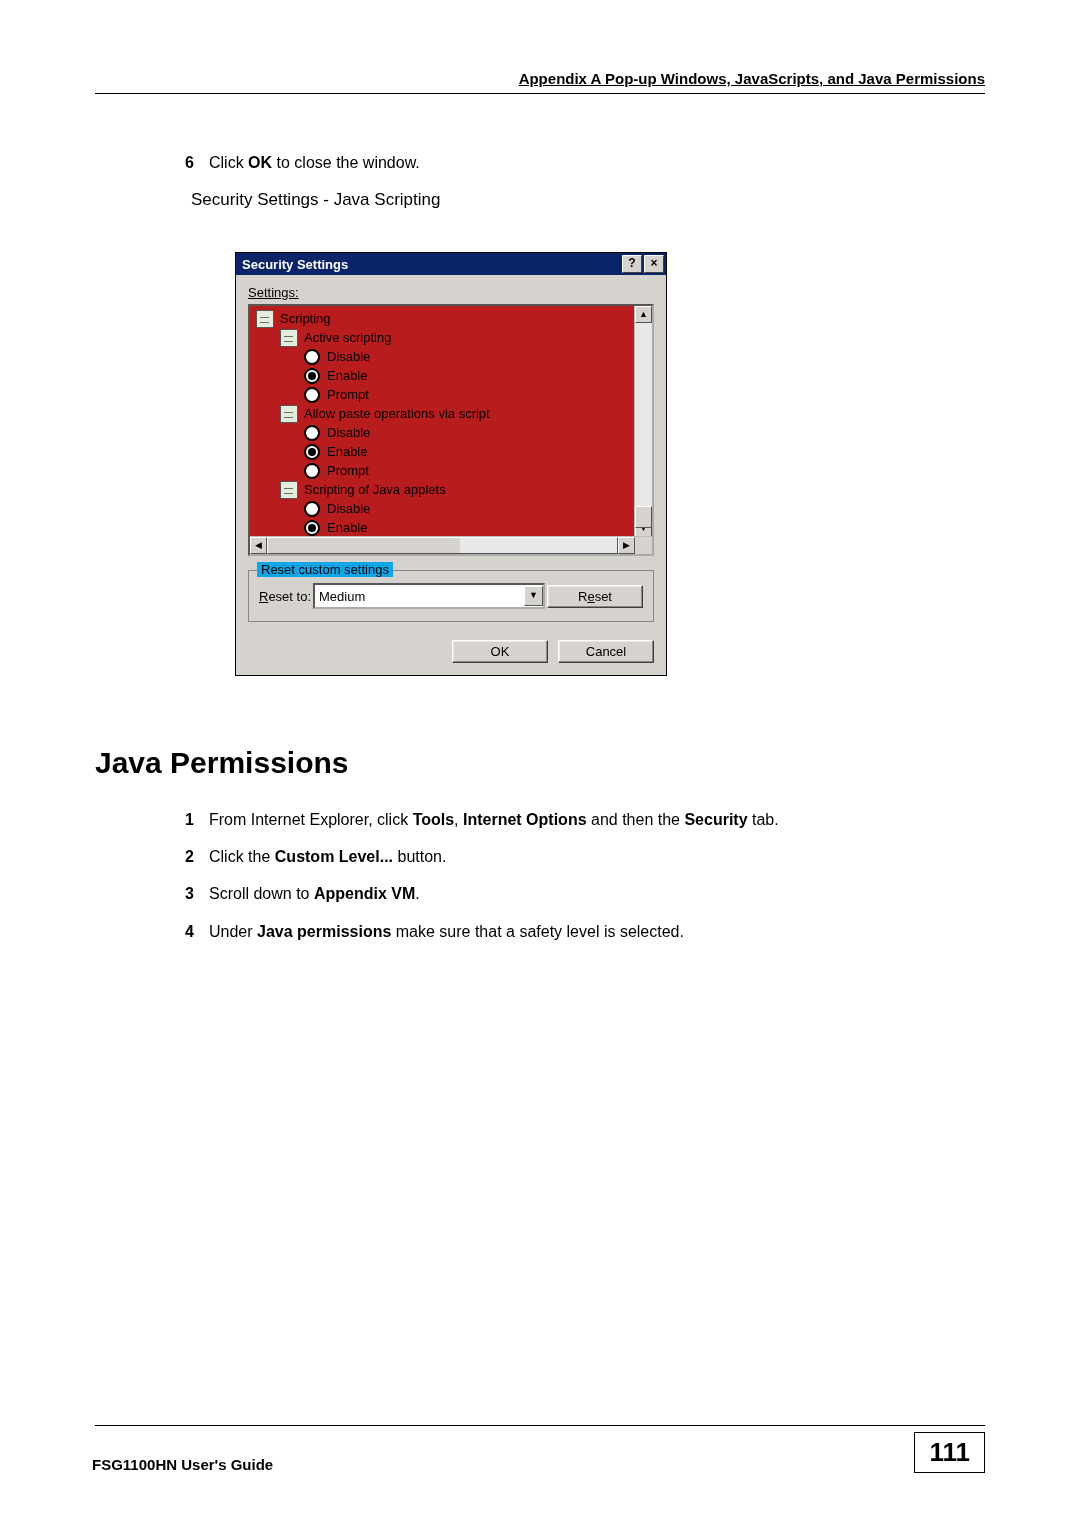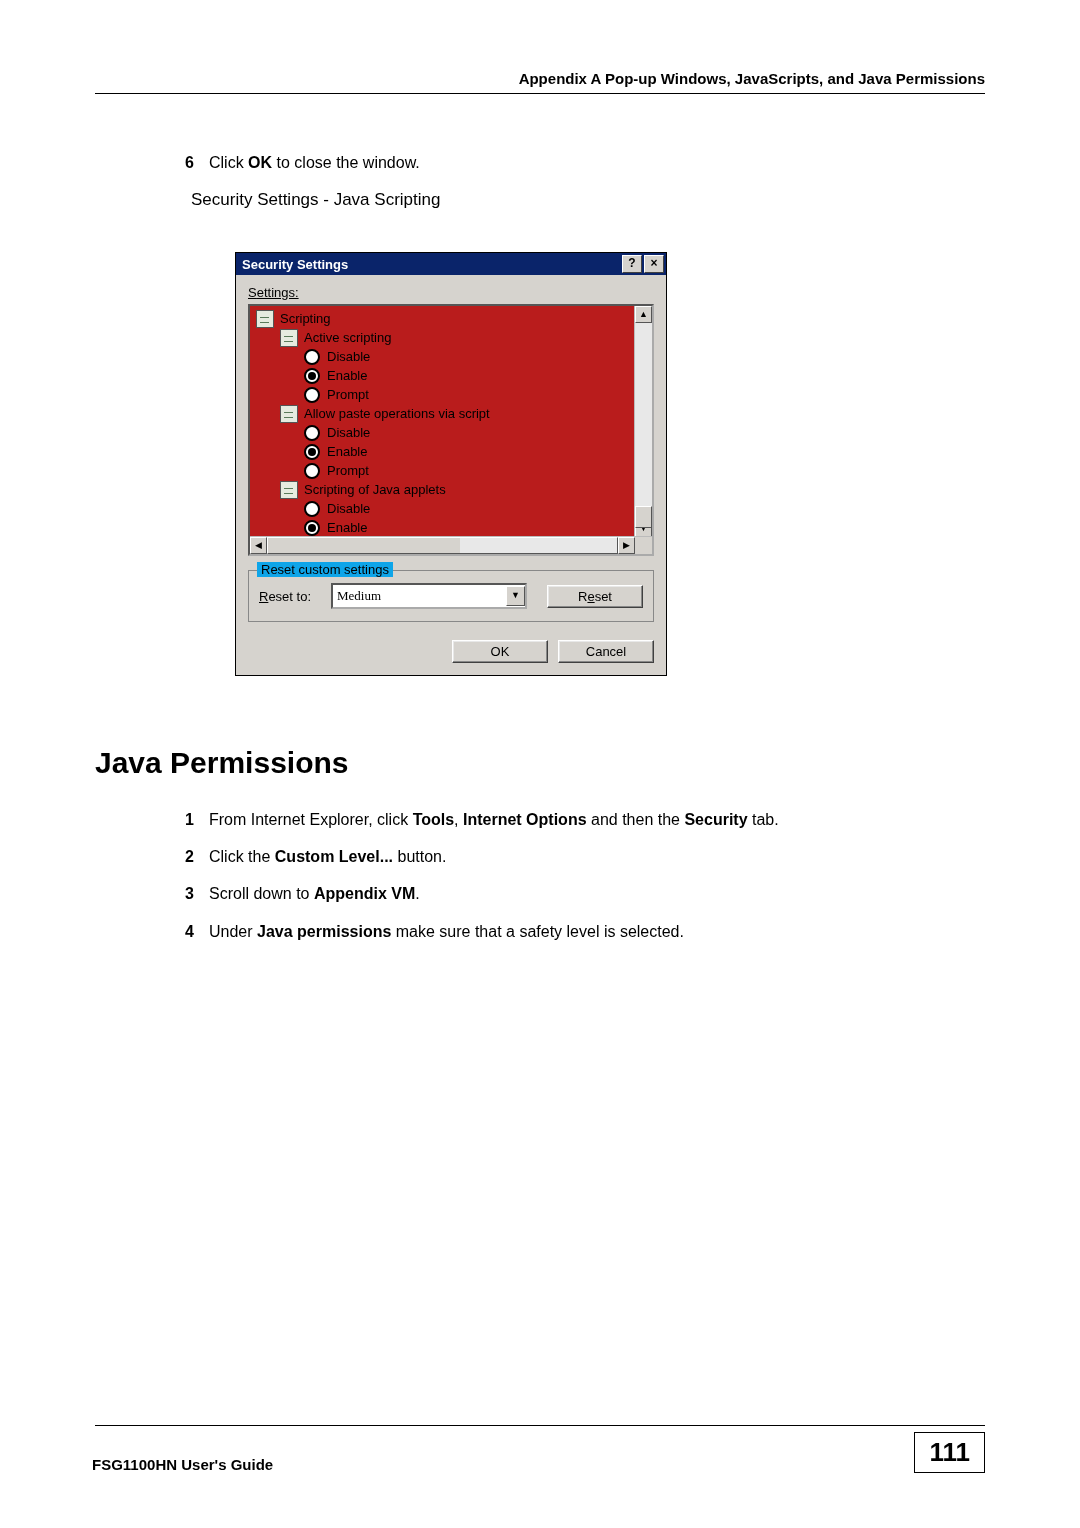--- a/index.html
+++ b/index.html
@@ -16,20 +16,21 @@
     min-height: 1528px;
     position: relative;
   }
   .header-line {
     border-bottom: 1.5px solid #000;
     text-align: right;
     font-weight: bold;
     font-size: 15px;
     padding-bottom: 6px;
     margin-bottom: 60px;
+    text-decoration: underline;
   }
   .step-row {
     margin-left: 90px;
     font-size: 16px;
     display: flex;
     margin-bottom: 18px;
   }
   .step-num {
     font-weight: bold;
     width: 24px;
@@ -187,33 +188,32 @@
     padding: 12px 10px 12px 10px;
     position: relative;
   }
   .fieldset-legend {
     position: absolute;
     top: -9px; left: 8px;
     background: #0ea5e9;
     padding: 0 4px;
     font-size: 13px;
   }
-  .reset-row { display: flex; align-items: center; gap: 20px; }
+  .reset-row { display: flex; align-items: center; gap: 2px; }
   .reset-label u { text-decoration: underline; }
   .combo {
     flex: 1;
     height: 22px;
     background: #fff;
     border: 2px inset #aaa;
     display: flex;
     align-items: center;
     justify-content: space-between;
     padding-left: 4px;
     font-size: 13px;
-    font-family: Liberation Serif, serif;
   }
   .combo .dd {
     width: 17px; height: 18px;
     background: #d6d3ce;
     border: 1px solid #fff;
     border-right-color: #555; border-bottom-color: #555;
     text-align: center;
     font-size: 9px;
     line-height: 16px;
   }

